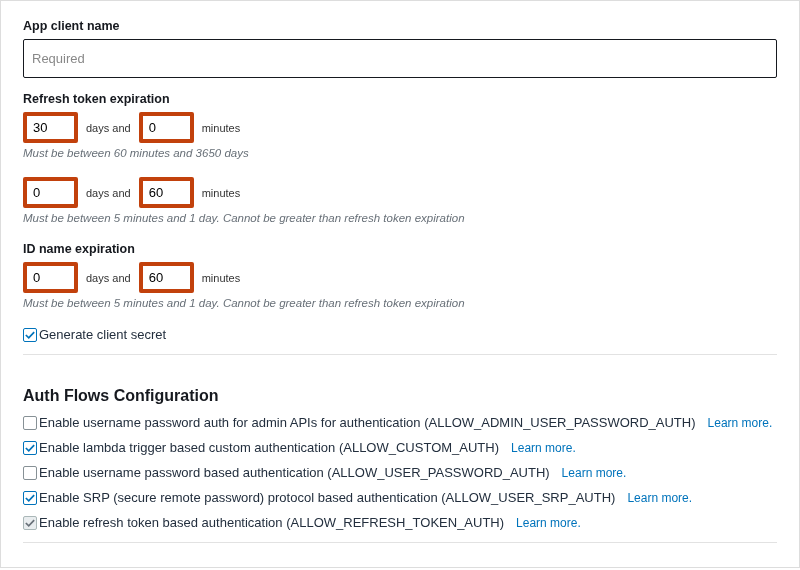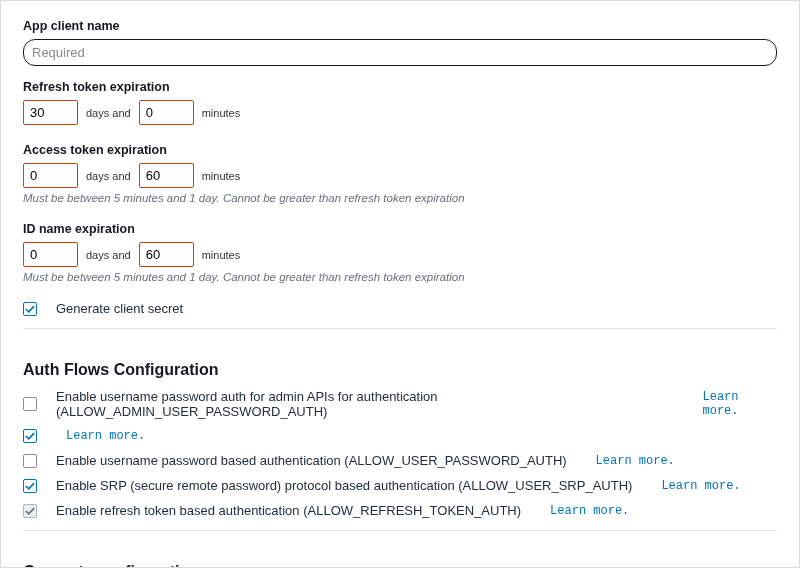--- a/index.html
+++ b/index.html
@@ -22,31 +22,31 @@
     }
     .field-label {
       font-weight: bold;
       font-size: 12.5px;
       color: #16191f;
       margin-bottom: 6px;
       display: block;
     }
     .text-input {
       width: 100%;
-      padding: 5px 8px;
+      padding: 11px 8px;
       border: 1.5px solid #16191f;
-      border-radius: 12px;
+      border-radius: 2px;
       font-size: 13px;
       color: #555;
     }
     .text-input::placeholder { color: #888; }
     .num-input {
       width: 55px;
       padding: 4px 6px;
-      border: 1px solid #c2410c;
+      border: 4px solid #c2410c;
       border-radius: 2px;
       font-size: 13px;
       text-align: left;
     }
     .row-dur {
       display: flex;
       align-items: center;
       gap: 8px;
       margin-bottom: 4px;
     }
@@ -63,21 +63,21 @@
     .section { margin-bottom: 18px; }
     .section-sm { margin-bottom: 14px; }
     hr.div {
       border: none;
       border-top: 1px solid #e2e2e2;
       margin: 12px 0 10px 0;
     }
     .cb-row {
       display: flex;
       align-items: center;
-      gap: 19px;
+      gap: 2px;
       margin-bottom: 10px;
       font-size: 13px;
     }
     .cb {
       width: 14px;
       height: 14px;
       border: 1px solid #879196;
       border-radius: 2px;
       background: #fff;
       display: inline-flex;
@@ -101,21 +101,20 @@
       font-weight: bold;
       color: #16191f;
       margin-bottom: 10px;
       margin-top: 32px;
     }
     .learn {
       color: #0073bb;
       font-size: 12px;
       margin-left: 10px;
       cursor: pointer;
-      font-family: Liberation Mono, monospace;
     }
     .sec-label {
       font-size: 13px;
       color: #333;
       margin-bottom: 4px;
     }
   </style>
 </head>
 <body>
 
@@ -127,24 +126,24 @@
   </div>
 
   <div class="section">
     <label class="field-label">Refresh token expiration</label>
     <div class="row-dur">
       <input type="text" class="num-input" value="30" style="">
       <span class="dur-label">days and</span>
       <input type="text" class="num-input" value="0" style="">
       <span class="dur-label">minutes</span>
     </div>
+    <div class="hint">Must be between 60 minutes and 3650 days</div>
   </div>
 
   <div class="section">
-    <label class="field-label">Access token expiration</label>
     <div class="row-dur">
       <input type="text" class="num-input" value="0" style="">
       <span class="dur-label">days and</span>
       <input type="text" class="num-input" value="60" style="">
       <span class="dur-label">minutes</span>
     </div>
     <div class="hint">Must be between 5 minutes and 1 day. Cannot be greater than refresh token expiration</div>
   </div>
 
   <div class="section">
@@ -175,20 +174,21 @@
         <span class="cb"></span>
         <span>Enable username password auth for admin APIs for authentication (ALLOW_ADMIN_USER_PASSWORD_AUTH)</span>
         <span class="learn">Learn more.</span>
       </div>
       <div class="cb-row">
         <span class="cb checked">
           <svg viewBox="0 0 12 12">
             <path d="M1 6 L4.5 9.5 L11 2.5" stroke="#0073bb" stroke-width="2" fill="none"></path>
           </svg>
         </span>
+        <span>Enable lambda trigger based custom authentication (ALLOW_CUSTOM_AUTH)</span>
         <span class="learn">Learn more.</span>
       </div>
       <div class="cb-row">
         <span class="cb"></span>
         <span>Enable username password based authentication (ALLOW_USER_PASSWORD_AUTH)</span>
         <span class="learn">Learn more.</span>
       </div>
       <div class="cb-row">
         <span class="cb checked">
           <svg viewBox="0 0 12 12">

